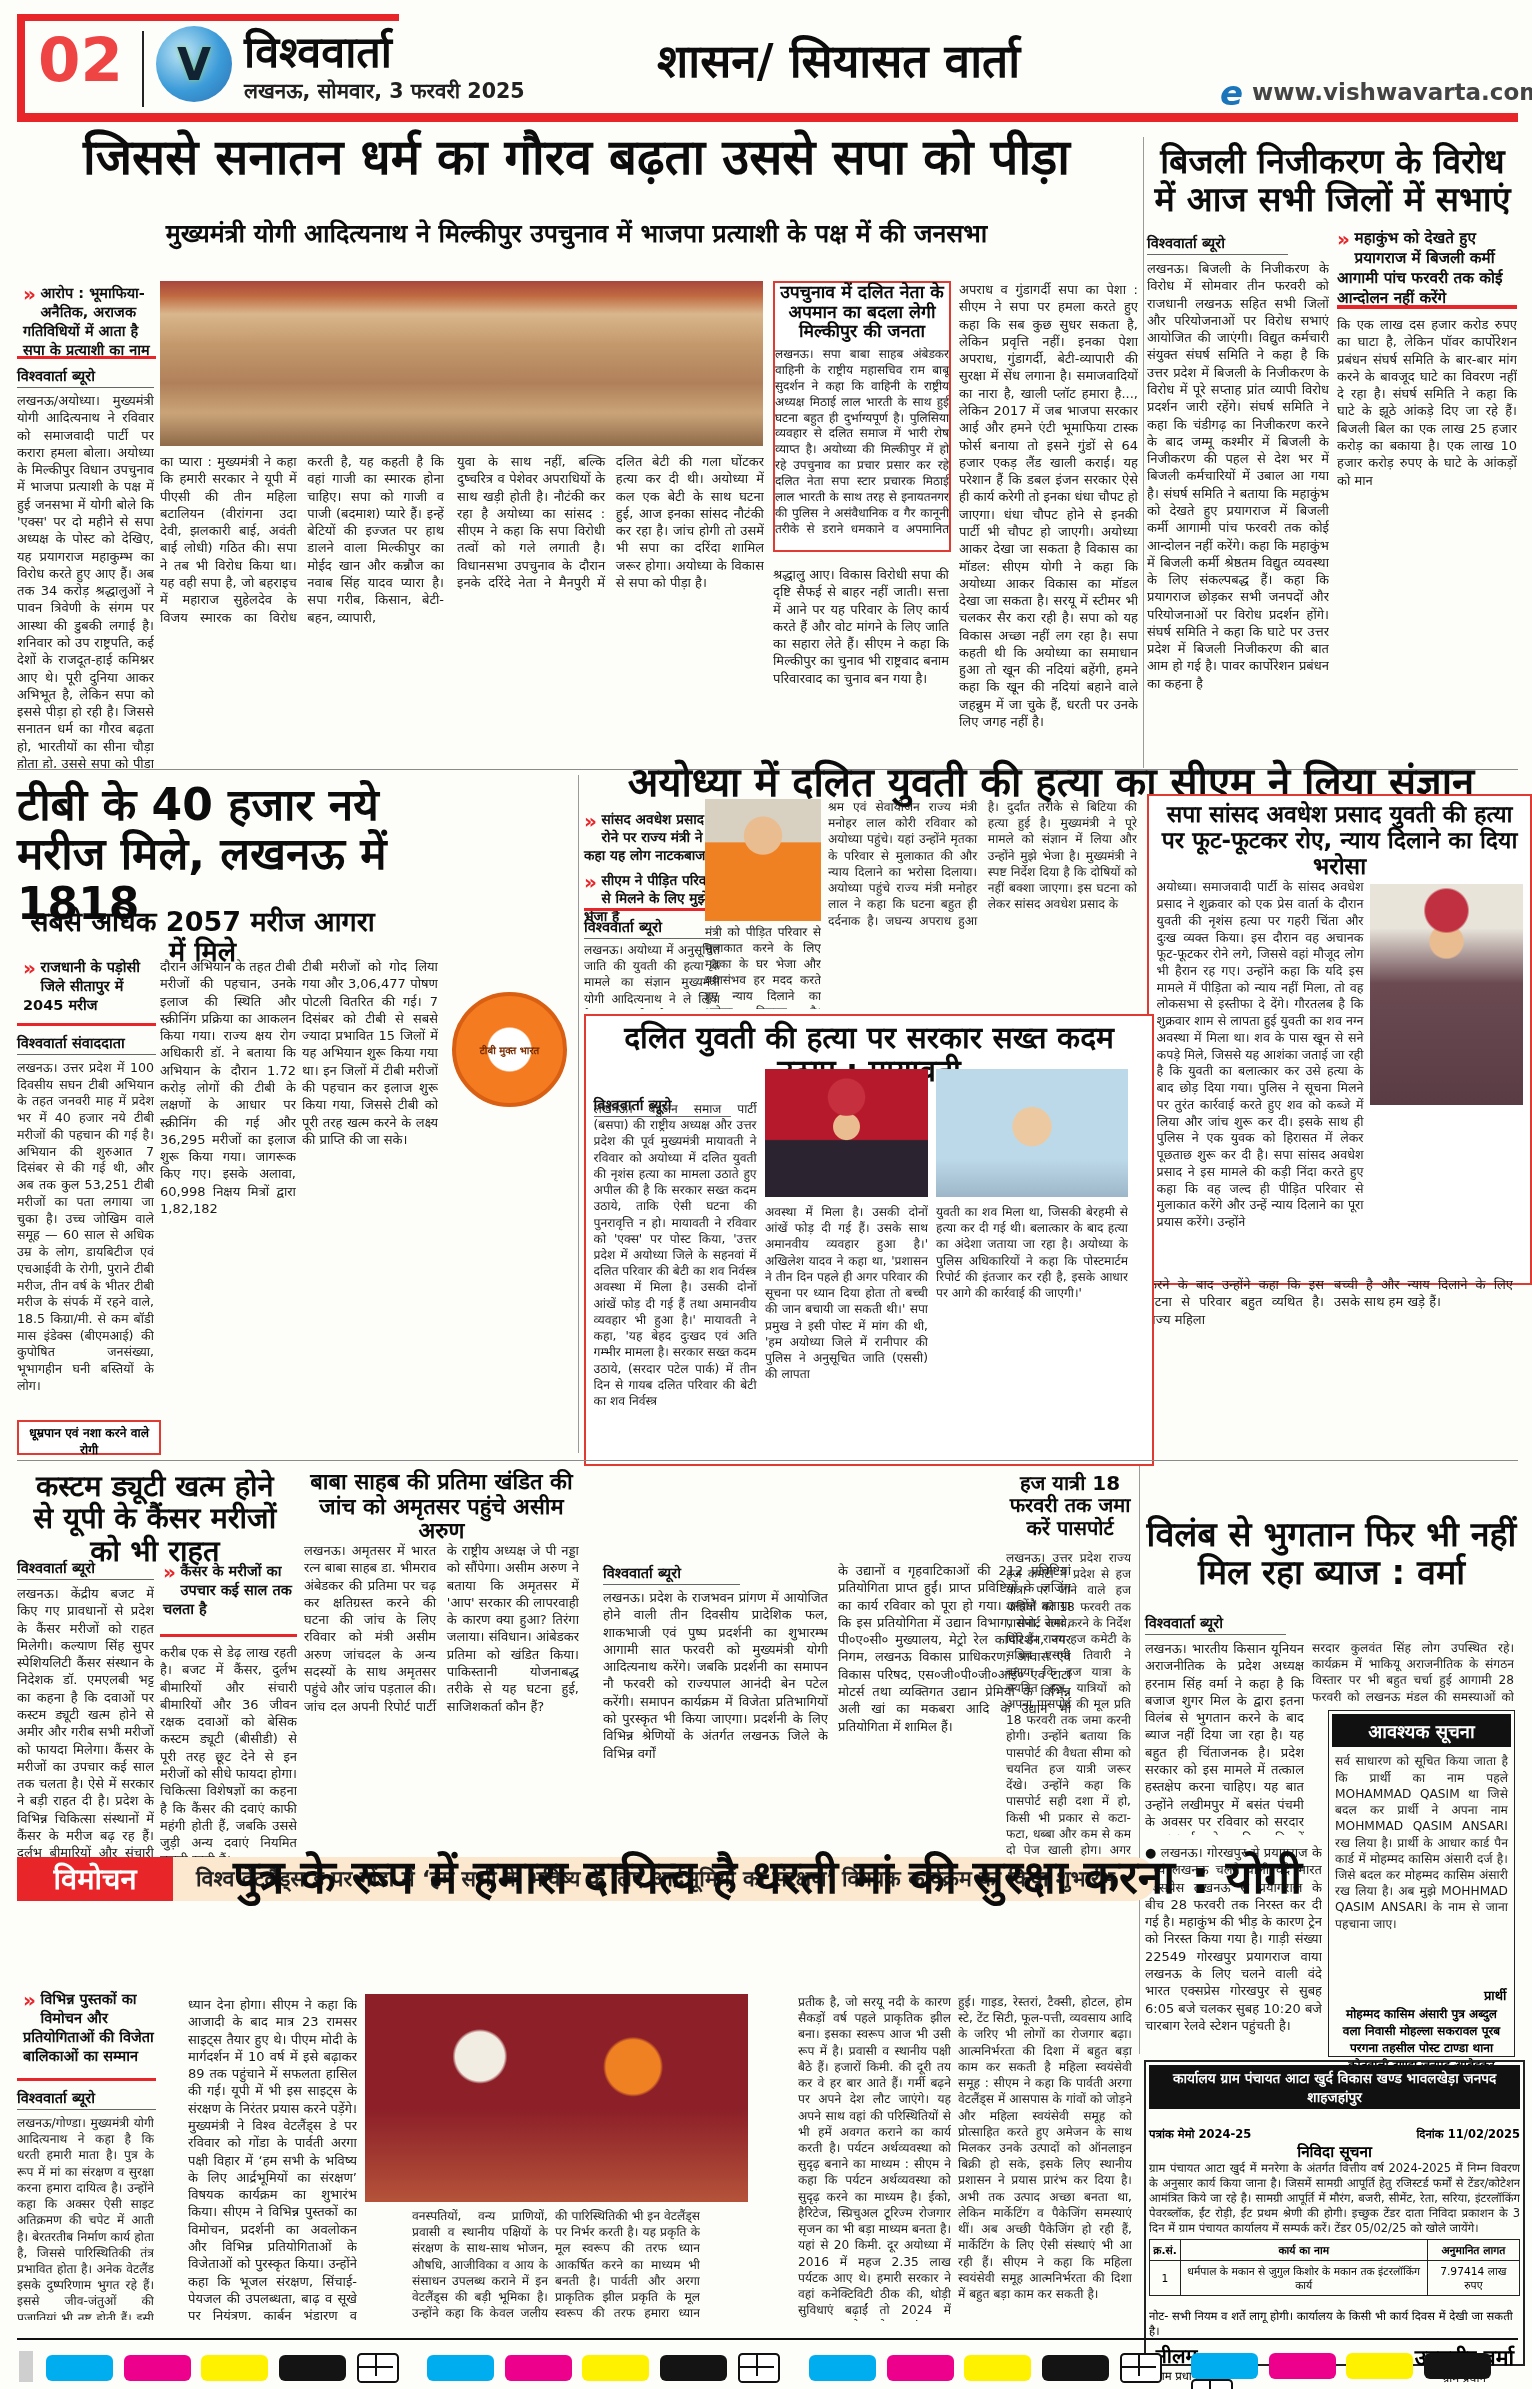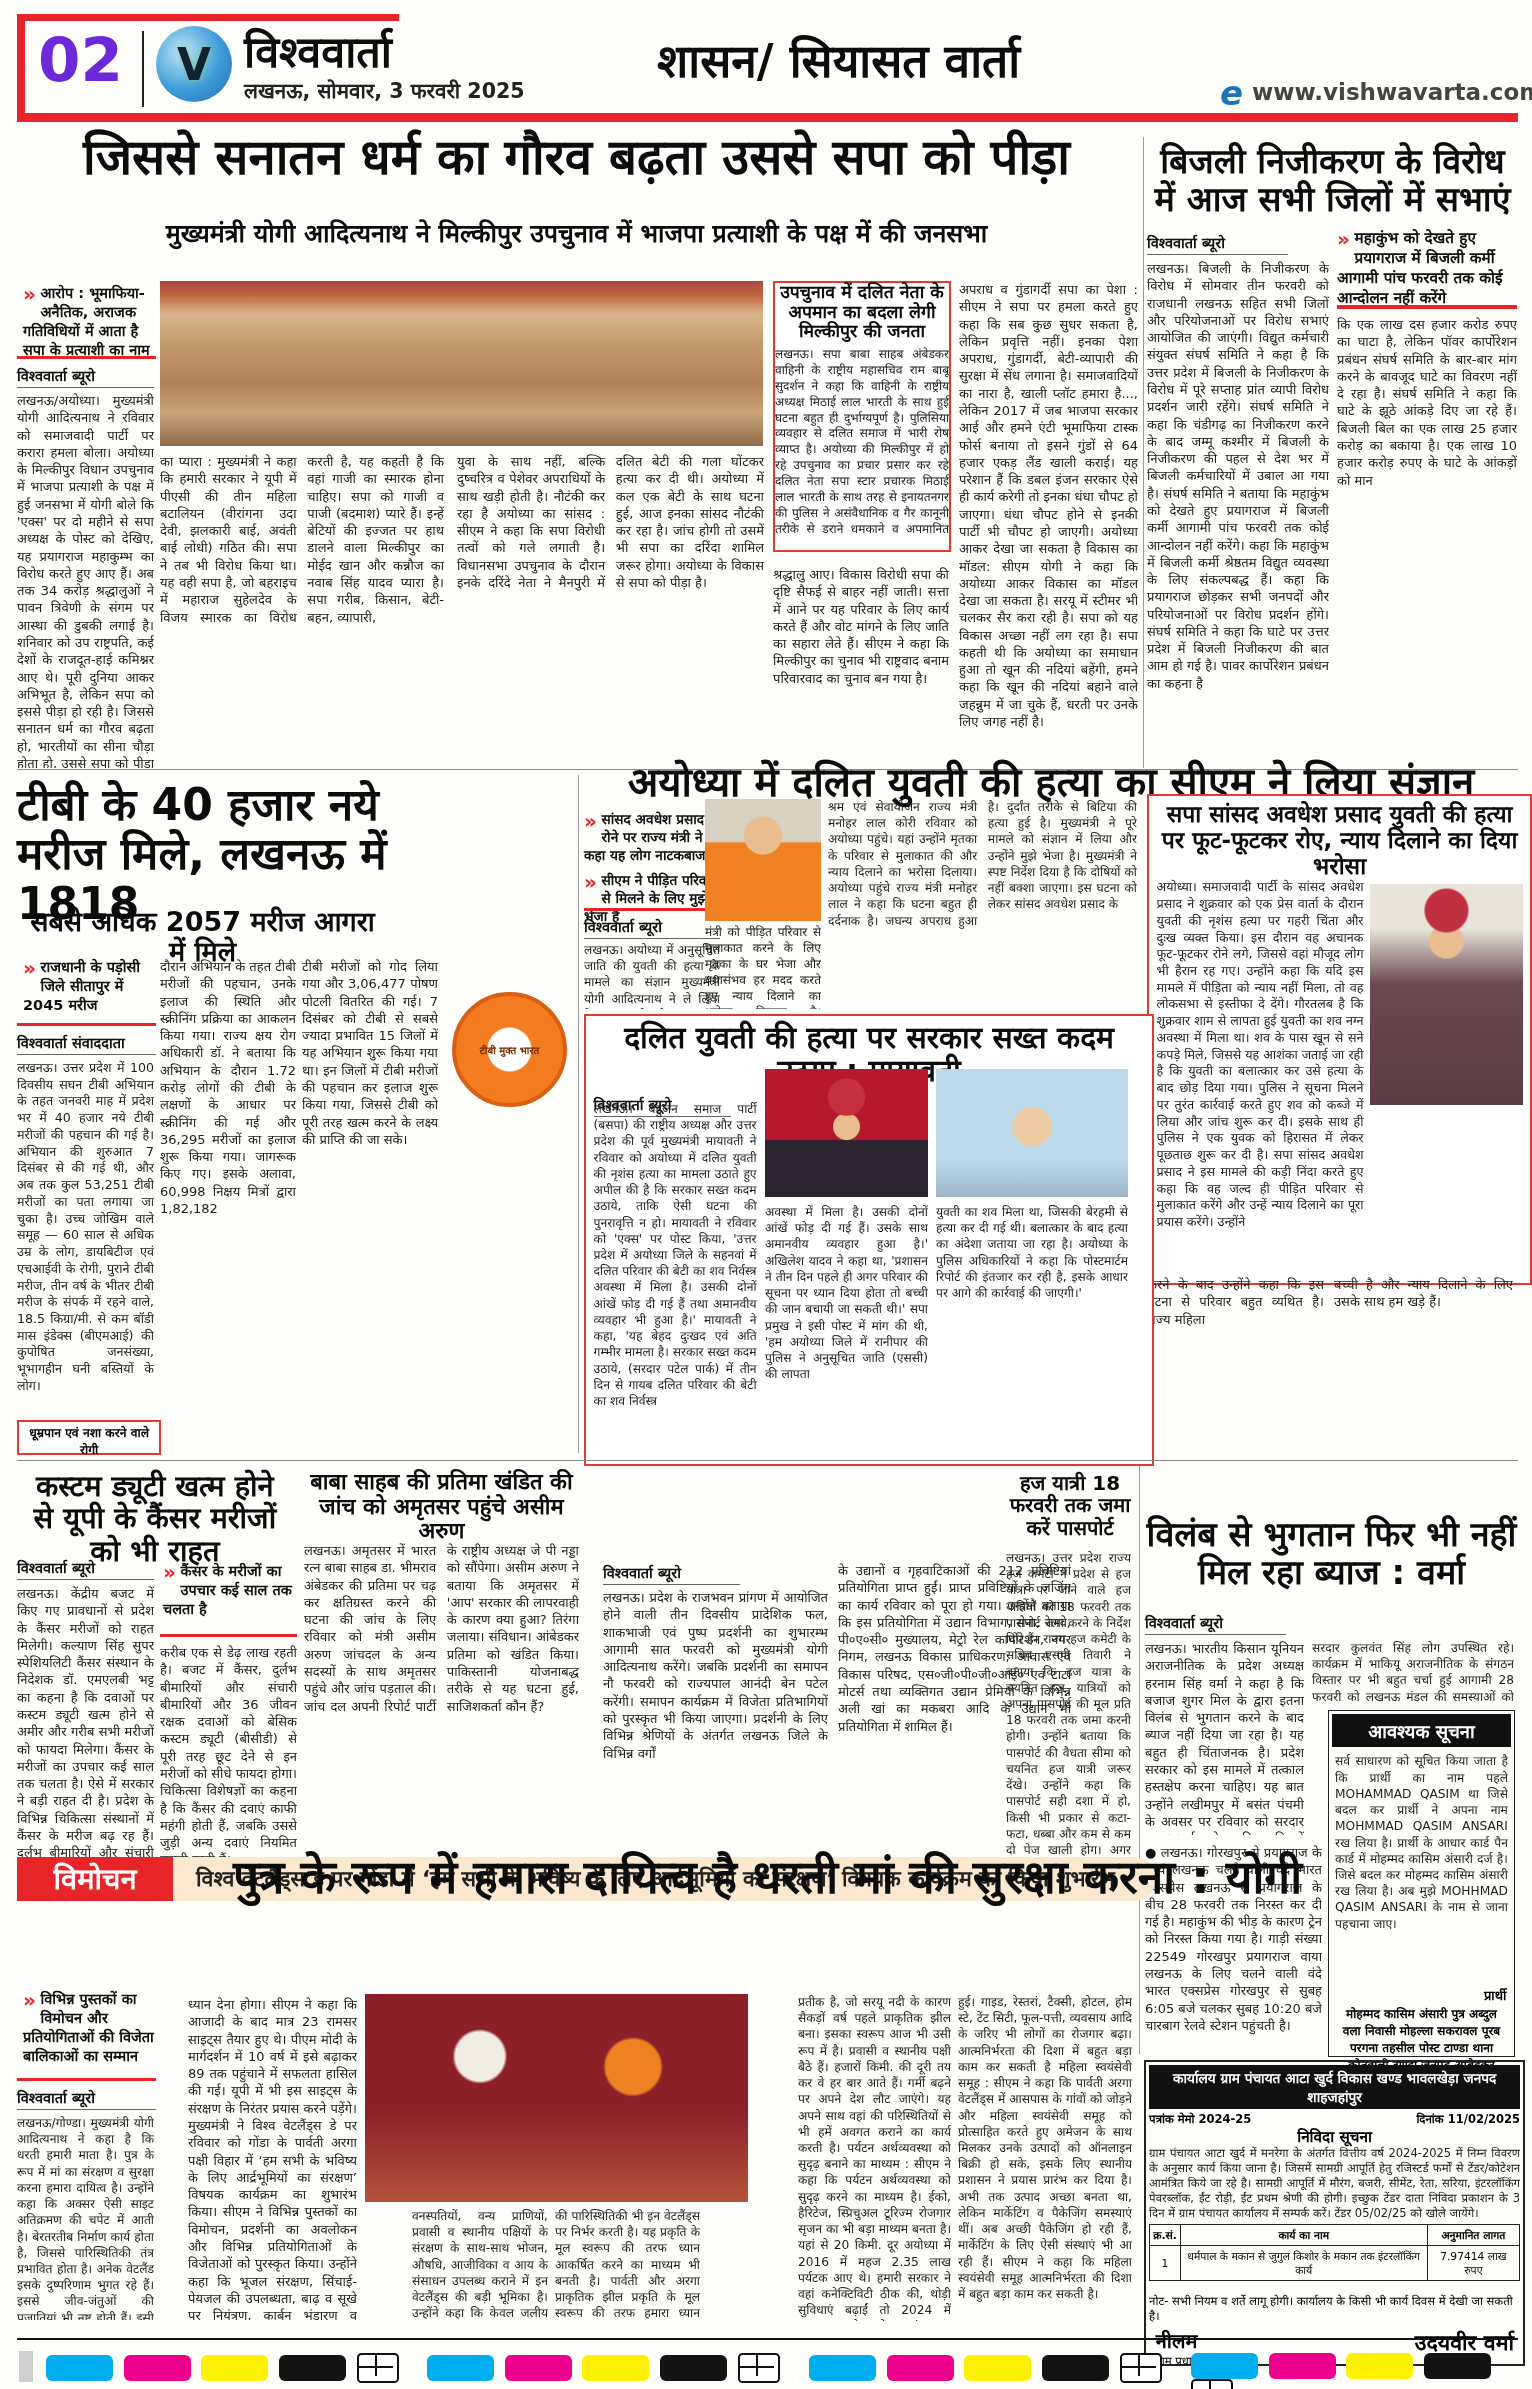--- a/index.html
+++ b/index.html
@@ -23,21 +23,21 @@
 table.tn td,table.tn th{border:1.5px solid #222;padding:3.1px;text-align:center}
 </style>
 </head>
 <body>
 
 <div id="page">
 
 <div class="abs rr" style="left:17px;top:13.7px;width:382px;height:7.6px"></div>
 <div class="abs rr" style="left:17px;top:13.7px;width:7.6px;height:107px"></div>
 <div class="abs rr" style="left:17px;top:113px;width:1501px;height:9.2px"></div>
-<div class="abs" style="left:38px;top:24.4px;font-size:61px;font-weight:bold;color:#6d28d9">02</div>
+<div class="abs" style="left:38px;top:24.4px;font-size:61px;font-weight:bold;color:#ef4444">02</div>
 <div class="abs" style="left:142px;top:30.5px;width:2.3px;height:76px;background:#222"></div>
 <div class="abs" style="left:156px;top:26px;width:76px;height:76px;border-radius:50%;background:radial-gradient(circle at 35% 35%,#bfe6f5,#3b9bd8 55%,#2e6fb0);display:flex;align-items:center;justify-content:center;font-size:44px;font-weight:bold;color:#123;text-shadow:0 0 4.6px #7dc87d">V</div>
 <div class="abs" style="left:244px;top:21.4px;font-size:43px;font-weight:bold;color:#0c0c0c">विश्ववार्ता</div>
 <div class="abs" style="left:244px;top:76px;font-size:20.6px;font-weight:bold;color:#222">लखनऊ,  सोमवार, 3 फरवरी 2025</div>
 <div class="abs" style="left:657px;top:27.5px;font-size:46px;font-weight:bold;color:#0c0c0c">शासन/ सियासत वार्ता</div>
 <span class="abs" style="left:1220px;top:73px;font-size:34px;font-weight:bold;font-style:italic;color:#1b75bb">e</span>
 <div class="abs" style="left:1252px;top:79px;font-size:23px;font-weight:bold;color:#444">www.vishwavarta.com</div>
 
 <div class="abs hl" style="left:17px;top:131px;width:1119px;font-size:49px">जिससे सनातन धर्म का गौरव बढ़ता उससे सपा को पीड़ा</div>
 <div class="abs hl" style="left:69px;top:220px;width:1015px;font-size:25px">मुख्यमंत्री योगी आदित्यनाथ ने मिल्कीपुर उपचुनाव में भाजपा प्रत्याशी के पक्ष में की जनसभा</div>
@@ -130,21 +130,21 @@
   <div style="background:#111;color:#fff;text-align:center;font-size:18.3px;font-weight:bold;padding:3.1px 0;margin:3.1px;border:1.5px solid #111">आवश्यक सूचना</div>
   <div class="j" style="font-size:12.2px;padding:3.1px 6.1px;height:229px">सर्व साधारण को सूचित किया जाता है कि प्रार्थी का नाम पहले MOHAMMAD QASIM था जिसे बदल कर प्रार्थी ने अपना नाम MOHMMAD QASIM ANSARI रख लिया है। प्रार्थी के आधार कार्ड पैन कार्ड में मोहम्मद कासिम अंसारी दर्ज है। जिसे बदल कर मोहम्मद कासिम अंसारी रख लिया है। अब मुझे MOHHMAD QASIM ANSARI के नाम से जाना पहचाना जाए।</div>
   <div style="text-align:right;font-weight:bold;font-size:13px;padding:0 7.6px">प्रार्थी</div>
   <div style="font-weight:bold;font-size:12px;padding:1.5px 6.1px;text-align:center">मोहम्मद कासिम अंसारी पुत्र अब्दुल वला निवासी मोहल्ला सकरावल पूरब परगना तहसील पोस्ट टाण्डा थाना कोतवाली टाण्डा जनपद अम्बेडकर नगर।</div>
 </div>
 
 <div class="abs j" style="left:1145px;top:1844px;width:177px;height:208px"><span style="color:#111;font-weight:bold">●</span> <span>लखनऊ। गोरखपुर से प्रयागराज के मध्य लखनऊ चलने वाली वंदे भारत एक्सप्रेस लखनऊ से प्रयागराज के बीच 28 फरवरी तक निरस्त कर दी गई है। महाकुंभ की भीड़ के कारण ट्रेन को निरस्त किया गया है। गाड़ी संख्या 22549 गोरखपुर प्रयागराज वाया लखनऊ के लिए चलने वाली वंदे भारत एक्सप्रेस गोरखपुर से सुबह 6:05 बजे चलकर सुबह 10:20 बजे चारबाग रेलवे स्टेशन पहुंचती है।</span></div>
 
 <div class="abs" style="left:1144px;top:2060px;width:371px;height:296px;border:2.3px solid #222;padding:3.1px">
   <div style="background:#111;color:#fff;font-size:13.7px;font-weight:bold;text-align:center;padding:3.1px">कार्यालय ग्राम पंचायत आटा खुर्द विकास खण्ड भावलखेड़ा जनपद शाहजहांपुर</div>
-  <div style="display:flex;justify-content:space-between;font-weight:bold;font-size:11.5px;margin-top:2px">
+  <div style="display:flex;justify-content:space-between;font-weight:bold;font-size:11.5px;margin-top:17px">
         <span>पत्रांक मेमो 2024-25</span>
         <span>दिनांक 11/02/2025</span>
       </div>
   <div style="text-align:center;font-weight:bold;font-size:15.3px">निविदा सूचना</div>
   <div class="j tt">ग्राम पंचायत आटा खुर्द में मनरेगा के अंतर्गत वित्तीय वर्ष 2024-2025 में निम्न विवरण के अनुसार कार्य किया जाना है। जिसमें सामग्री आपूर्ति हेतु रजिस्टर्ड फर्मों से टेंडर/कोटेशन आमंत्रित किये जा रहे है। सामग्री आपूर्ति में मौरंग, बजरी, सीमेंट, रेता, सरिया, इंटरलॉकिंग पेवरब्लॉक, ईंट रोड़ी, ईंट प्रथम श्रेणी की होगी। इच्छुक टेंडर दाता निविदा प्रकाशन के 3 दिन में ग्राम पंचायत कार्यालय में सम्पर्क करें। टेंडर 05/02/25 को खोले जायेंगे।</div>
   <table class="tn" style="margin-top:3.1px">
     <tbody>
           <tr>
             <th>क्र.सं.</th>
             <th>कार्य का नाम</th>

